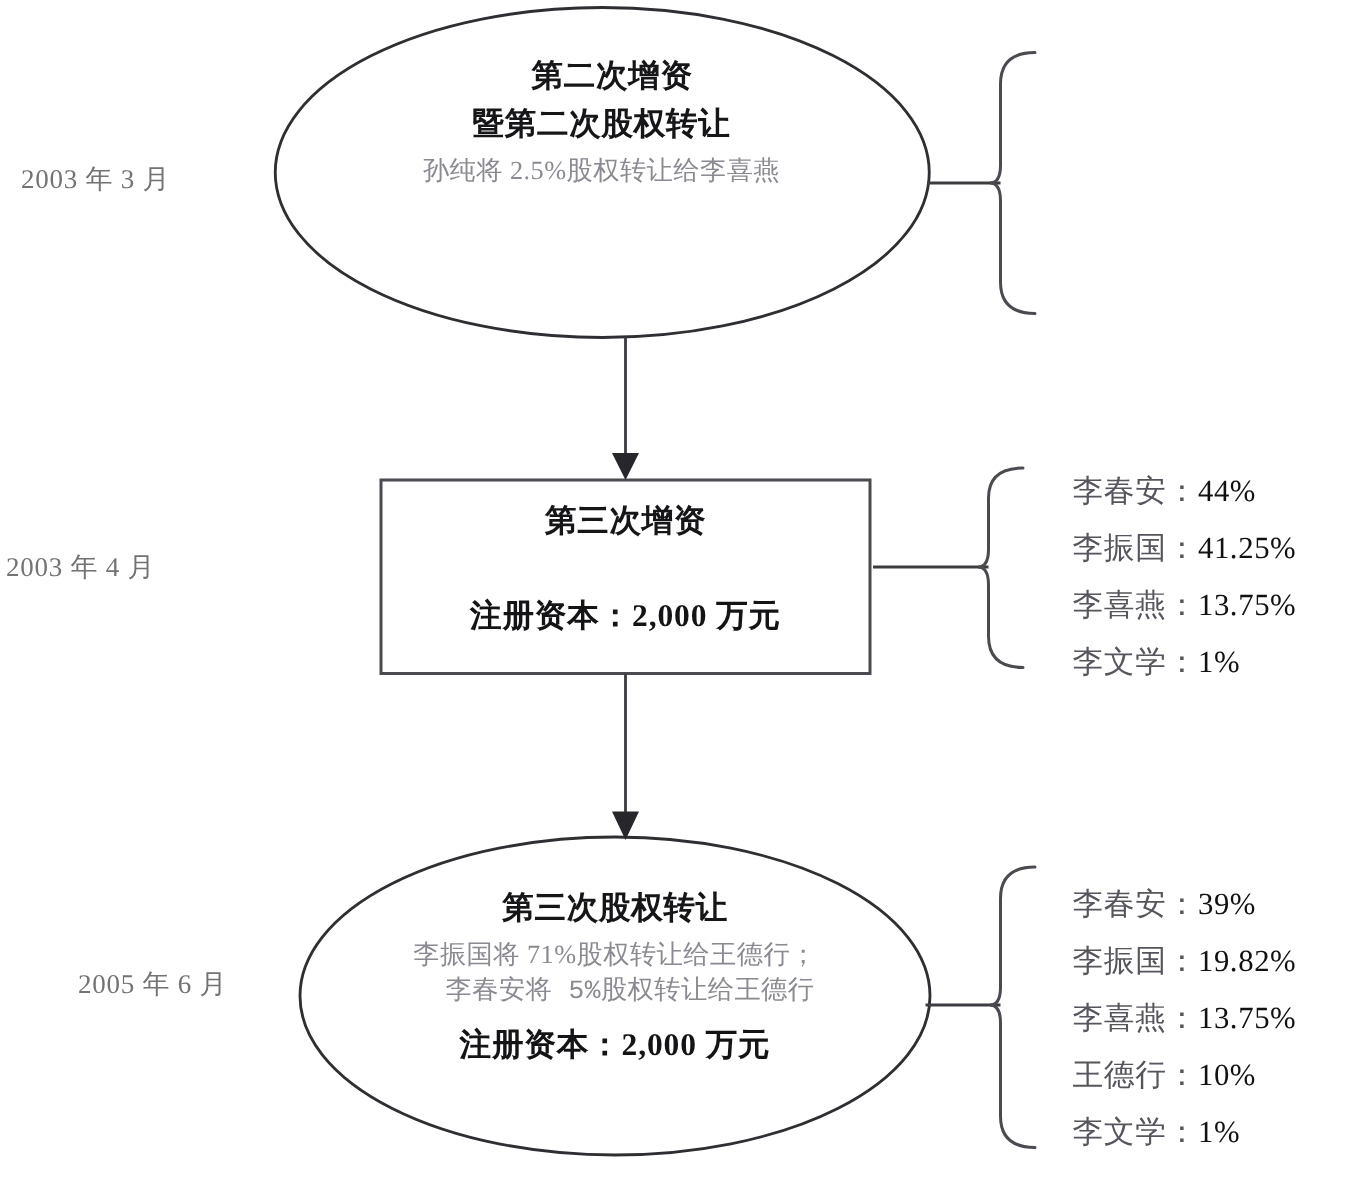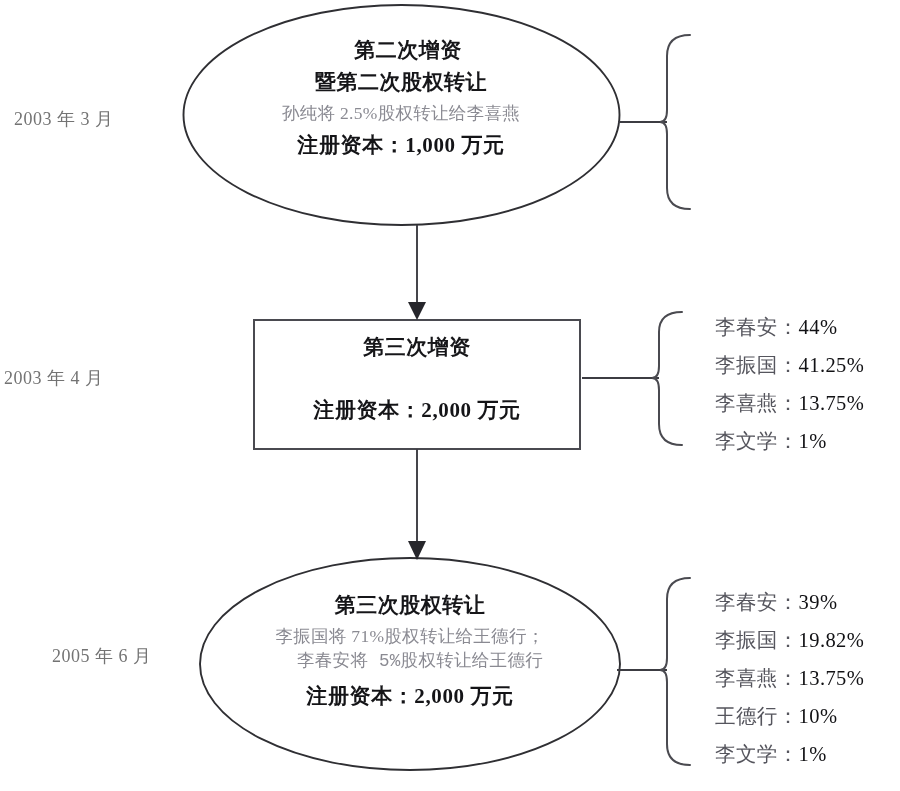--- a/index.html
+++ b/index.html
@@ -137,21 +137,20 @@
                            Q 667 670 667 682 L 667 744 Q 667 765 690 765"></path>
   </svg>
 
   <div class="txt date-label" style="left:14px; top:110px;">2003 年 3 月</div>
   <div class="txt date-label" style="left:4px; top:369px;">2003 年 4 月</div>
   <div class="txt date-label" style="left:4px; top:647px;margin-left:48px;">2005 年 6 月</div>
 
   <div class="txt node-title centered" style="left:408px; top:40px;">第二次增资</div>
   <div class="txt node-title centered" style="left:401px; top:72px;">暨第二次股权转让</div>
   <div class="txt node-sub centered" style="left:401px; top:105px;">孙纯将 2.5%股权转让给李喜燕</div>
-  <div class="txt node-capital centered" style="left:401px; top:135px;">注册资本：1,000 万元</div>
 
   <div class="txt node-title centered" style="left:417px; top:337px;">第三次增资</div>
   <div class="txt node-capital centered" style="left:417px; top:400px;">注册资本：2,000 万元</div>
 
   <div class="txt node-title centered" style="left:410px; top:595px;">第三次股权转让</div>
   <div class="txt node-sub centered" style="left:410px; top:628px;">李振国将 71%股权转让给王德行；</div>
   <div class="txt node-sub centered" style="left:420px; top:653px;font-family:Liberation Mono, monospace;">李春安将 5%股权转让给王德行</div>
   <div class="txt node-capital centered" style="left:410px; top:686px;">注册资本：2,000 万元</div>
 
 

